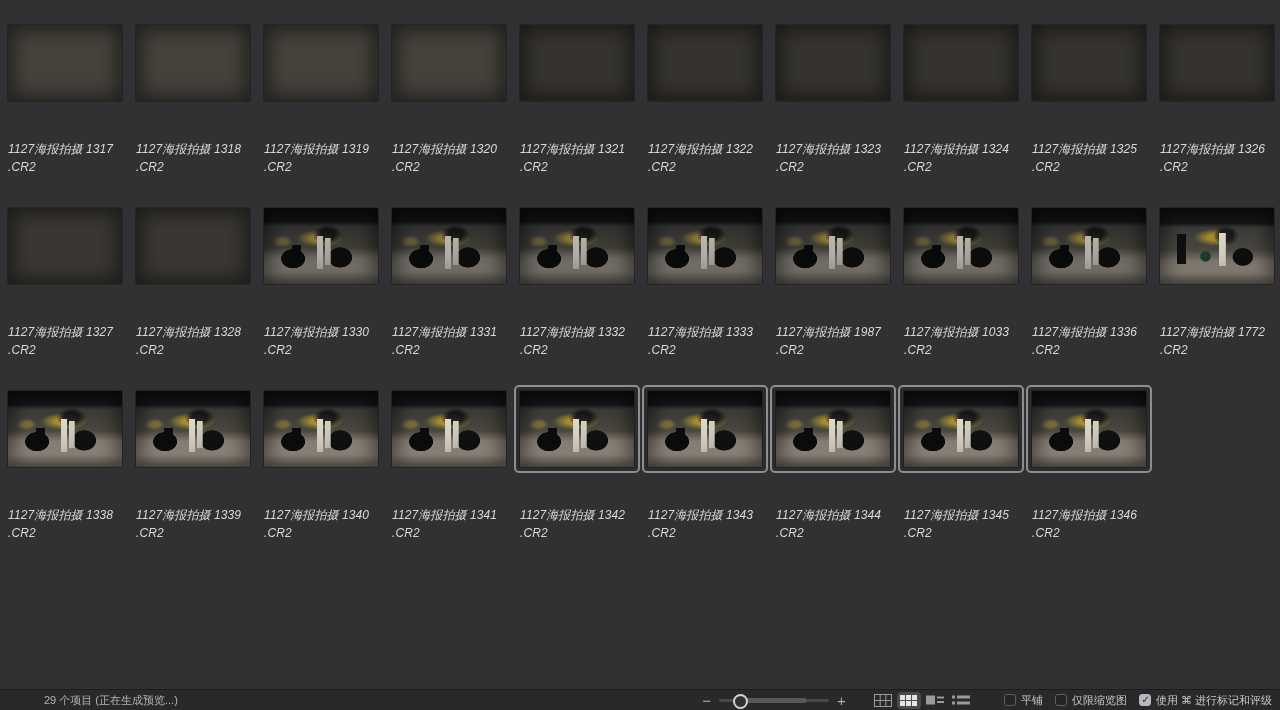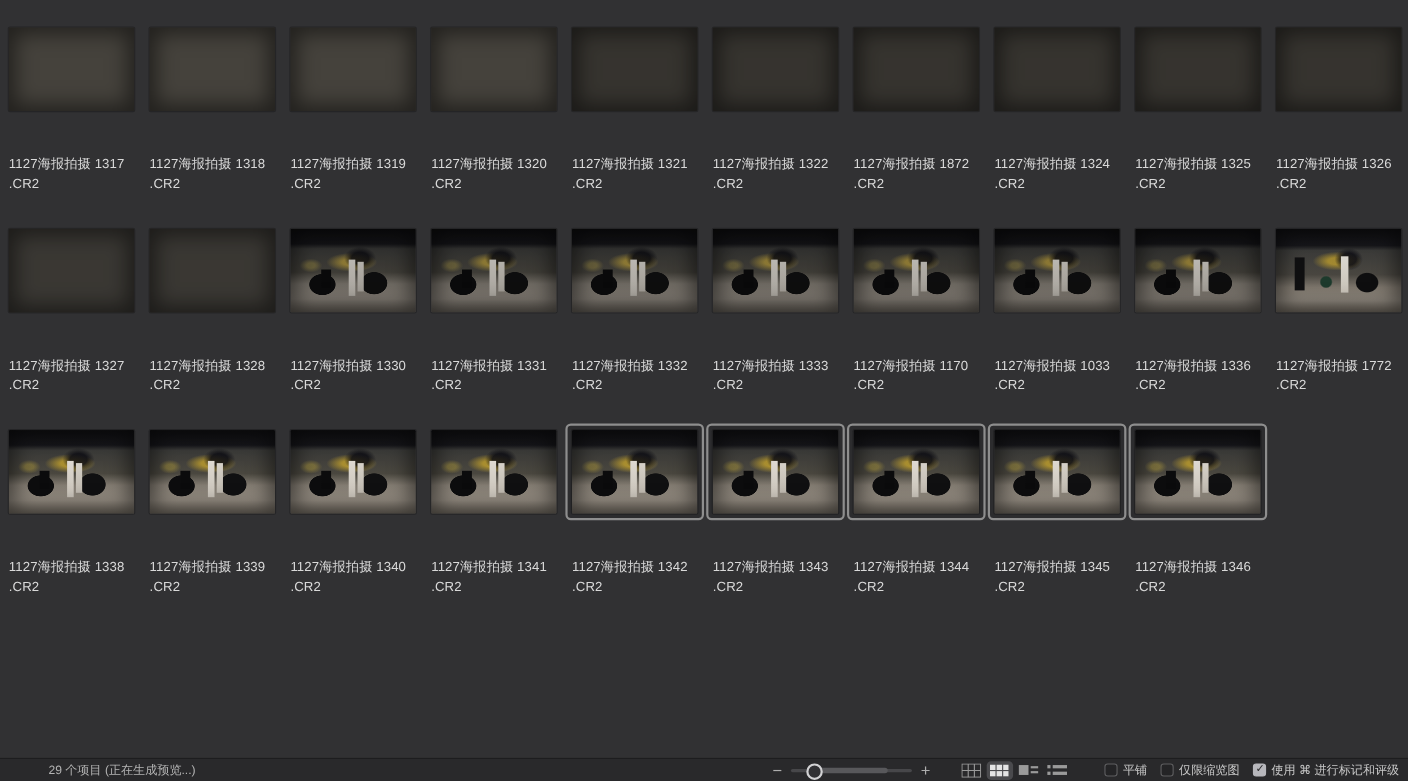--- a/index.html
+++ b/index.html
@@ -22,21 +22,21 @@
     background-color:#45423c;
     box-shadow:inset 0 0 18px 6px rgba(0,0,0,.5), 0 0 0 1px rgba(0,0,0,.25);
   }
   .cell.selected .thumbwrap::before{
     content:"";position:absolute;inset:-6px;border:2px solid #8e8e8e;
     border-radius:5px;background:#2c2c2e;
   }
   .photo{z-index:1;}
   .label{
     margin-top:39px;font-size:12px;line-height:18px;color:#d9d9d9;
-    letter-spacing:.1px;white-space:nowrap;
+    letter-spacing:.1px;white-space:nowrap;font-style:italic;
   }
   
   .photo.dim{filter:brightness(.78);}
   .photo.cool{filter:brightness(.84) saturate(.85);}
 
   
   .photo.couch{
     background:
       linear-gradient(#ded9d1,#c9c3b9) 49% 66%/5.5% 44% no-repeat,
       linear-gradient(#d6d1c8,#bfb9af) 56% 62%/5% 36% no-repeat,
@@ -171,21 +171,21 @@
       <div class="label">
         <div class="l1">1127海报拍摄 1322</div>
         <div class="l2">.CR2</div>
       </div>
     </div>
     <div class="cell">
       <div class="thumbwrap">
         <div class="photo group dim"></div>
       </div>
       <div class="label">
-        <div class="l1">1127海报拍摄 1872</div>
+        <div class="l1">1127海报拍摄 1323</div>
         <div class="l2">.CR2</div>
       </div>
     </div>
     <div class="cell">
       <div class="thumbwrap">
         <div class="photo group dim"></div>
       </div>
       <div class="label">
         <div class="l1">1127海报拍摄 1324</div>
         <div class="l2">.CR2</div>
@@ -261,21 +261,21 @@
       <div class="label">
         <div class="l1">1127海报拍摄 1333</div>
         <div class="l2">.CR2</div>
       </div>
     </div>
     <div class="cell">
       <div class="thumbwrap">
         <div class="photo couch cool"></div>
       </div>
       <div class="label">
-        <div class="l1">1127海报拍摄 1170</div>
+        <div class="l1">1127海报拍摄 1987</div>
         <div class="l2">.CR2</div>
       </div>
     </div>
     <div class="cell">
       <div class="thumbwrap">
         <div class="photo couch cool"></div>
       </div>
       <div class="label">
         <div class="l1">1127海报拍摄 1033</div>
         <div class="l2">.CR2</div>

